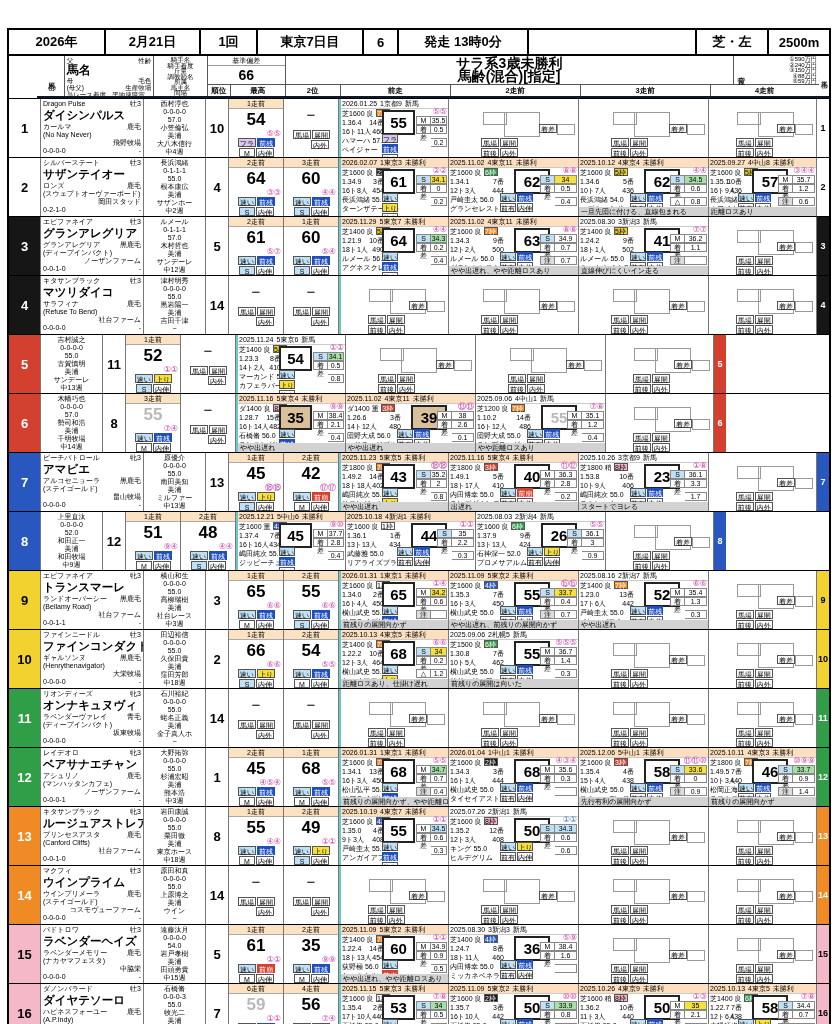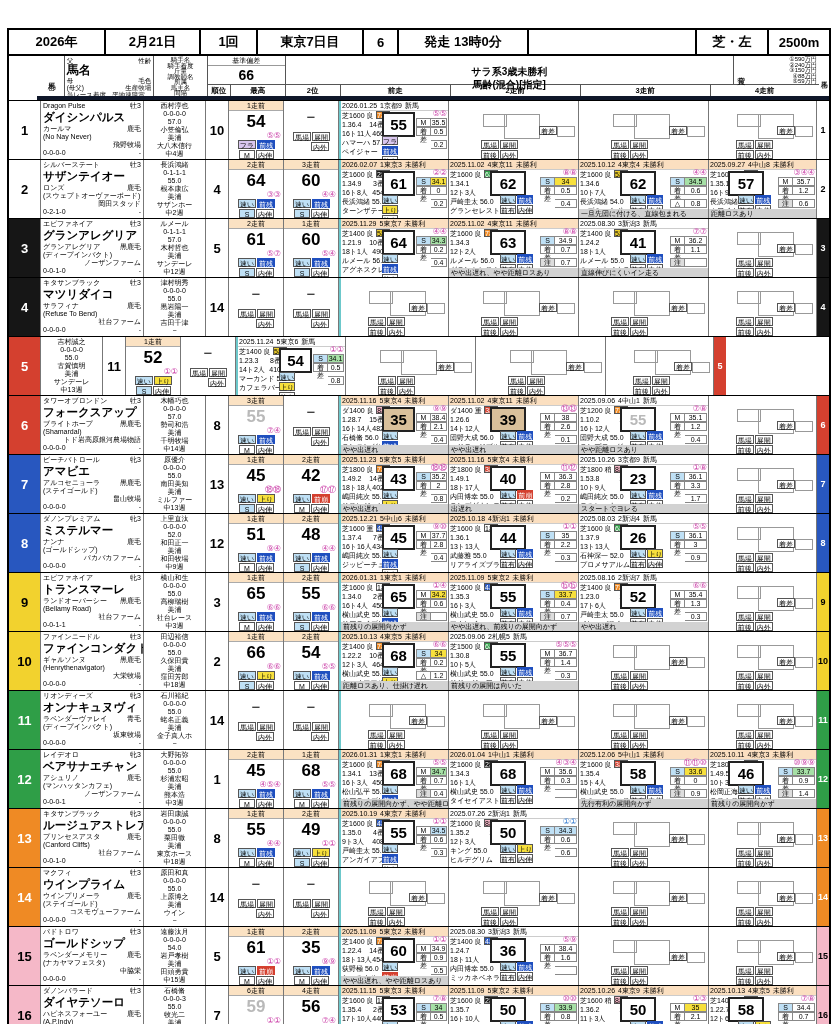--- a/index.html
+++ b/index.html
@@ -4,35 +4,35 @@
 <style>
   html,body{margin:0;padding:0;background:#fff;font-family:"Liberation Sans","DejaVu Sans",sans-serif;color:#000;}
   .page{width:835px;height:1024px;position:relative;overflow:hidden;background:#fff;}
   .sheet{position:absolute;left:7px;top:28px;width:820px;border:2px solid #000;box-sizing:content-box;background:#fff;}
   
   .trow{display:flex;height:24px;border-bottom:2px solid #000;font-weight:bold;font-size:13px;}
   .trow .tc{border-right:2px solid #000;box-sizing:border-box;display:flex;align-items:center;justify-content:center;white-space:nowrap;overflow:hidden;text-align:center;}
   .tc.w1{width:97px}.tc.w2{width:95px}.tc.w3{width:57px}.tc.w4{width:106px}.tc.w5{width:35px}
   .tc.w6{width:130px}.tc.w7{flex:1}.tc.w8{width:72px}.tc.w9{width:60px;border-right:none}
   
-  .hdr{display:flex;height:40px;border-bottom:4px solid #0f172a;margin-left:28px;}
+  .hdr{display:flex;height:40px;border-bottom:2px solid #0f172a;margin-left:28px;}
   .cellb{border-right:1px solid #555;box-sizing:border-box;position:relative;overflow:hidden;}
   .c-num{width:32px}.c-name{width:103px}.c-jky{width:62px}.c-numr{width:12px;border-right:none}
   .vlabel{display:flex;align-items:center;justify-content:center;font-size:8px;writing-mode:vertical-rl;text-orientation:upright;}
   .hdr-name{font-size:6.5px;padding:1px 2px;}
   .hn-line{display:flex;justify-content:space-between;height:7px;line-height:7px}
   .hn-big{font-size:12px;font-weight:bold;height:13px;line-height:13px}
   .hdr-jky{font-size:6.5px;text-align:center;line-height:5.6px;padding-top:1px}
   .hdr-jky div{height:5.5px}
   .hdr-right{flex:1;display:flex;flex-direction:column;}
   .hdr-top{display:flex;height:28px;border-bottom:1px solid #555;}
   .kijun{width:78px;border-right:1px solid #555;box-sizing:border-box;text-align:center;}
   .kijun .kl{font-size:7px;height:9px;line-height:9px;border-bottom:1px solid #999}
   .kijun .kv{font-size:14px;font-weight:bold;line-height:18px}
-  .rname{flex:1;text-align:center;font-size:10px;font-weight:bold;line-height:13px;padding-top:9px}
+  .rname{flex:1;text-align:center;font-size:14px;font-weight:bold;line-height:13px;padding-top:1px}
   .prize{width:86px;border-left:1px solid #555;box-sizing:border-box;display:flex;}
   .prize .pl{width:12px;font-size:8px;writing-mode:vertical-rl;text-orientation:upright;display:flex;align-items:center;justify-content:center;}
   .prize .pv{flex:1;font-size:6px;line-height:5.5px;text-align:right;padding:1px 2px 0 0;}
   .hdr-cols{display:flex;height:11px;font-size:7.5px;font-weight:bold;}
   .hdr-cols div{border-right:1px solid #555;box-sizing:border-box;text-align:center;line-height:11px;}
   .hc1{width:23px}.hc2{width:55px}.hc3{width:55px}.hc4{width:110px}.hc5{width:130px}.hc6{width:130px}.hc7{width:108px;border-right:none!important}
   
   .row{display:flex;height:58px;border-top:1px solid #000;position:relative;background:#fff}
   .row .cell{border-right:1px solid #777;box-sizing:border-box;position:relative;overflow:hidden;flex:none}
   .cl-num{width:32px;display:flex;align-items:center;justify-content:center;font-weight:bold;font-size:13px}
@@ -64,21 +64,21 @@
   .c-inv{visibility:hidden}
   
   .rc-head{position:absolute;top:0;left:0;right:0;height:9px;font-size:7px;line-height:9px;white-space:nowrap;padding-left:1px;border-bottom:1px solid #ccc}
   .rc-head.hl{background:#fbdfc0}
   .rc-head span{margin-right:3px}
   .rc-left{position:absolute;top:10px;left:1px;right:74px;font-size:7px;line-height:9px;white-space:nowrap}
   .rr1 .rc-left{right:64px}
   .rc-left .ln{height:9px;position:relative}
   .rc-left .rt{position:absolute;right:0}
   .waku{display:inline-block;min-width:14px;height:8px;line-height:8px;font-size:7px;text-align:center;border:1px solid #555;margin-left:2px;box-sizing:border-box}
-  .rc-fig{position:absolute;top:11px;right:52px;width:32px;height:21px;border:2px solid #222;background:#fff;font-size:15px;font-weight:bold;text-align:center;line-height:21px}
+  .rc-fig{position:absolute;top:11px;right:28px;width:32px;height:21px;border:2px solid #222;background:#fff;font-size:15px;font-weight:bold;text-align:center;line-height:21px}
   .rr1 .rc-fig{right:33px;width:29px}
   .rc-fig.tan{background:#d9c09b}
   .rc-fig.gray{color:#b9b9b9}
   .rc-corner{position:absolute;top:9px;right:1px;height:8px;font-size:8px;line-height:8px;color:#cc44aa}
   .rc-corner.blue{color:#3a7fd1}
   .rc-mini{position:absolute;top:17px;right:1px;width:37px;font-size:7px}
   .rr1 .rc-mini{width:31px}
   .mini-r{display:flex;height:9px;line-height:8px}
   .mini-r.m3{margin-top:4px}
   .mini-l{width:15px;border:1px solid #888;text-align:center;background:#fff;box-sizing:border-box}
@@ -679,37 +679,20 @@
           <div class="cell cl-race rr4">
             <div class="tpl-b1"></div>
             <div class="tpl-b2"></div>
             <div class="tpl-sashi"><span class="ch c-std">着差</span><span class="tpl-box"></span></div>
             <div class="tpl-chips"><span class="ch c-std">馬場</span><span class="ch c-std">展開</span><br><span class="ch c-std">前後</span><span class="ch c-std">内外</span></div>
           </div>
           <div class="cell cl-numr" style="background: rgb(212, 64, 47); color: rgb(255, 255, 255);">5</div>
         </div>
         <div class="row">
           <div class="cell cl-num" style="background: rgb(212, 64, 47); color: rgb(255, 255, 255);">6</div>
-          <div class="cell cl-name">
-            <div class="nm-line">
-              <span>タワーオブロンドン</span>
-              <span>牡3</span>
-            </div>
-            <div class="nm-name">フォークスアップ</div>
-            <div class="nm-line">
-              <span>ブライトホープ</span>
-              <span>黒鹿毛</span>
-            </div>
-            <div class="nm-line">(Shamardal)</div>
-            <div class="nm-right">トド岩高原銀河農場物語</div>
-            <div class="nm-line">
-              <span>0-0-0-0</span>
-              <span>-</span>
-            </div>
-          </div>
           <div class="cell cl-jky">
             <div>木幡巧也</div>
             <div>0-0-0-0</div>
             <div>57.0</div>
             <div>勢司和浩</div>
             <div>美浦</div>
             <div>千明牧場</div>
             <div>中14週</div>
           </div>
           <div class="cell cl-rank">8</div>
@@ -943,37 +926,20 @@
           <div class="cell cl-race rr4">
             <div class="tpl-b1"></div>
             <div class="tpl-b2"></div>
             <div class="tpl-sashi"><span class="ch c-std">着差</span><span class="tpl-box"></span></div>
             <div class="tpl-chips"><span class="ch c-std">馬場</span><span class="ch c-std">展開</span><br><span class="ch c-std">前後</span><span class="ch c-std">内外</span></div>
           </div>
           <div class="cell cl-numr" style="background: rgb(40, 87, 191); color: rgb(255, 255, 255);">7</div>
         </div>
         <div class="row">
           <div class="cell cl-num" style="background: rgb(40, 87, 191); color: rgb(255, 255, 255);">8</div>
-          <div class="cell cl-name">
-            <div class="nm-line">
-              <span>ダノンプレミアム</span>
-              <span>牝3</span>
-            </div>
-            <div class="nm-name">ミステルマー</div>
-            <div class="nm-line">
-              <span>ナンナ</span>
-              <span>鹿毛</span>
-            </div>
-            <div class="nm-line">(ゴールドシップ)</div>
-            <div class="nm-right">パカパカファーム</div>
-            <div class="nm-line">
-              <span>0-0-0-0</span>
-              <span>-</span>
-            </div>
-          </div>
           <div class="cell cl-jky">
             <div>上里直汰</div>
             <div>0-0-0-0</div>
             <div>52.0</div>
             <div>和田正一</div>
             <div>美浦</div>
             <div>和田牧場</div>
             <div>中9週</div>
           </div>
           <div class="cell cl-rank">12</div>
@@ -1711,21 +1677,21 @@
           </div>
           <div class="cell cl-numr" style="background: rgb(239, 138, 36); color: rgb(255, 255, 255);">14</div>
         </div>
         <div class="row">
           <div class="cell cl-num" style="background: rgb(245, 184, 200); color: rgb(0, 0, 0);">15</div>
           <div class="cell cl-name">
             <div class="nm-line">
               <span>パドトロワ</span>
               <span>牡3</span>
             </div>
-            <div class="nm-name">ゴールドシップ</div>
+            <div class="nm-name">ラベンダーヘイズ</div>
             <div class="nm-line">
               <span>ラベンダーメモリー</span>
               <span>鹿毛</span>
             </div>
             <div class="nm-line">(ナカヤマフェスタ)</div>
             <div class="nm-right">中脇栄</div>
             <div class="nm-line">
               <span>0-0-0-0</span>
               <span>-</span>
             </div>

